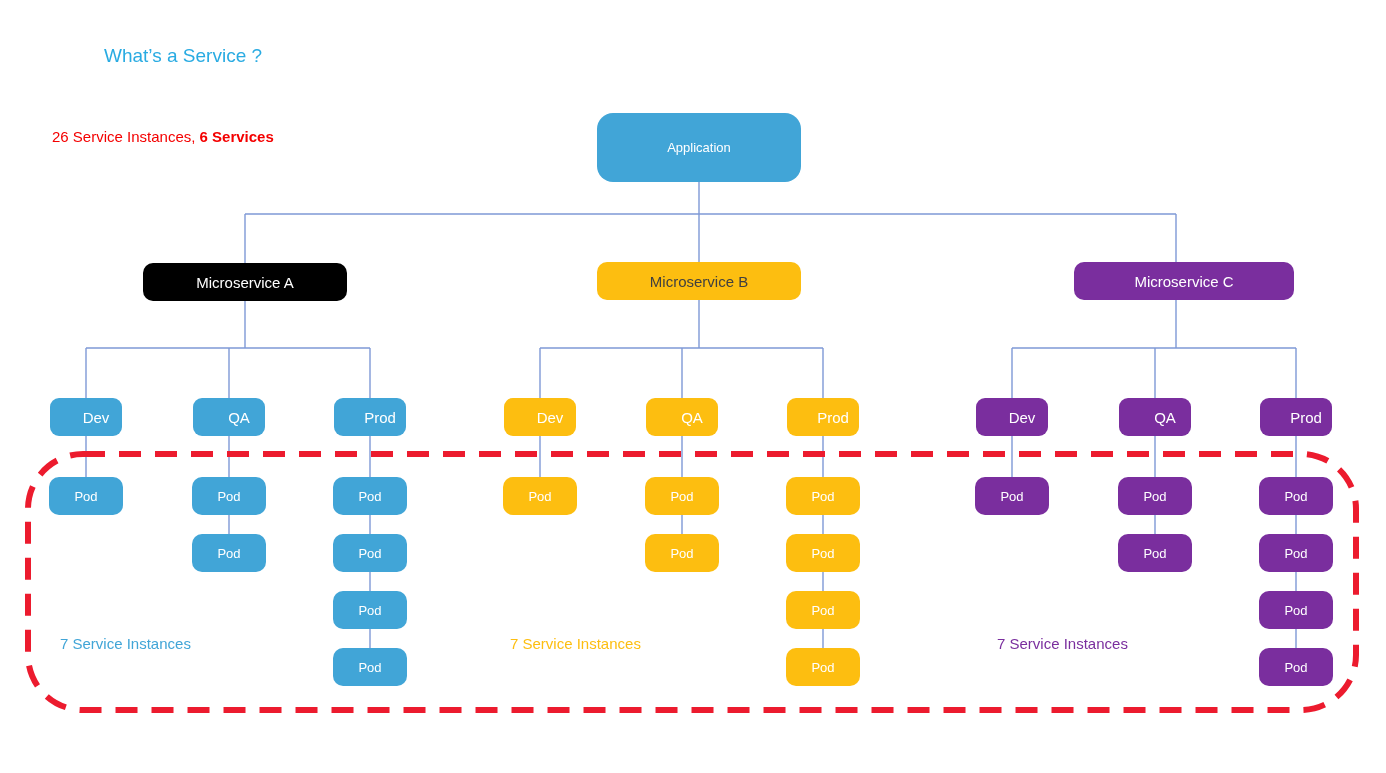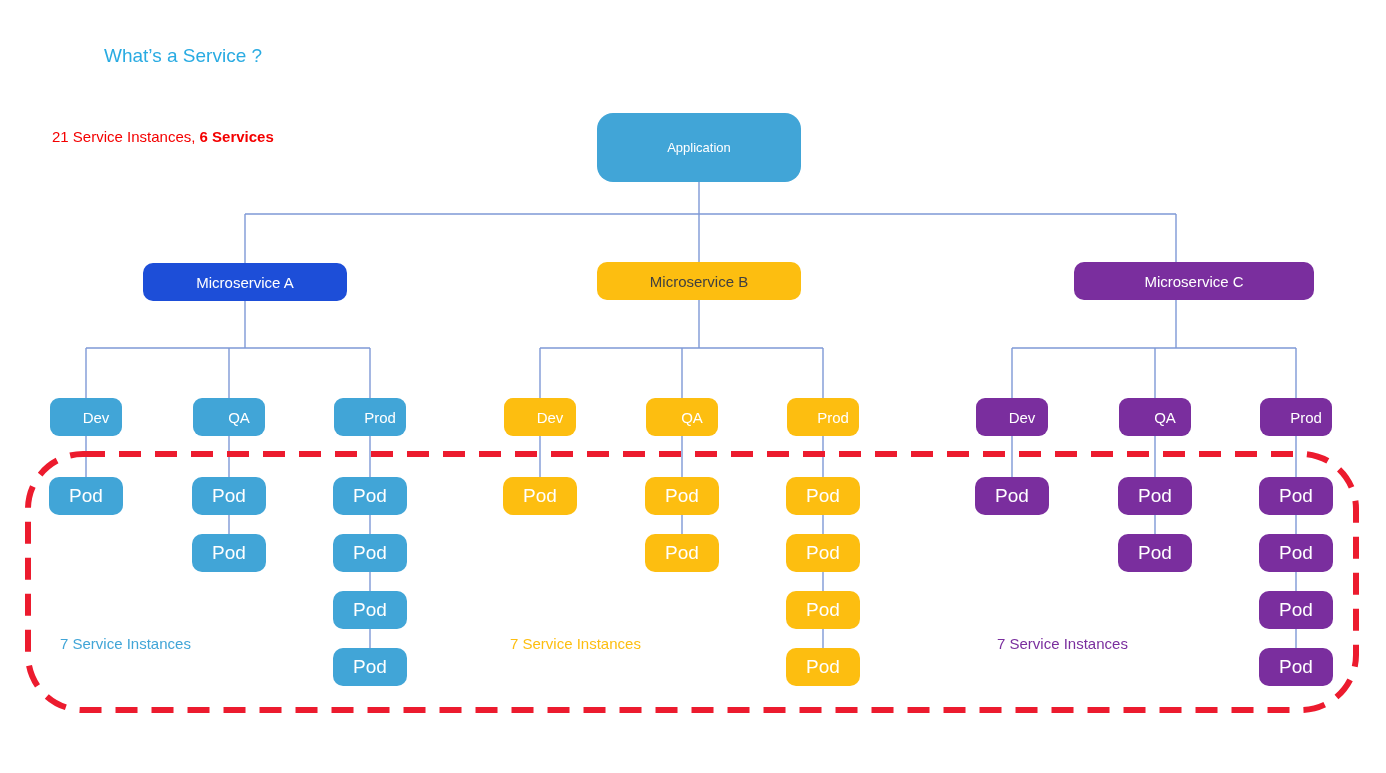--- a/index.html
+++ b/index.html
@@ -11,21 +11,21 @@
   .canvas{position:absolute;inset:0;}
   #connector-svg{position:absolute;left:0;top:0;}
   #diagram-nodes{position:absolute;left:0;top:0;width:100%;height:100%;}
   .node{
     position:absolute;display:flex;align-items:center;justify-content:center;
     color:#ffffff;box-sizing:border-box;
   }
   .app{border-radius:16px;font-weight:400;font-size:13px;}
   .ms{border-radius:10px;font-size:15px;}
   .env{border-radius:9px;font-size:15px;padding-left:20px;}
-  .pod{border-radius:10px;font-size:19px;}
+  .pod{border-radius:10px;font-size:13px;}
   .instances{position:absolute;font-size:15px;white-space:nowrap;}
   .title{position:absolute;left:104px;top:45px;font-size:19px;color:var(--title-color);}
   .summary{position:absolute;left:52px;top:128px;font-size:15px;color:var(--red-text);white-space:nowrap;}
   .summary .b{font-weight:700;}
 </style>
 </head>
 <body style="--title-color: #29ABE2; --red-text: #F40000;">
 
 <div class="canvas">
   <svg id="connector-svg" width="1386" height="773">
@@ -69,21 +69,21 @@
       <line x1="1296" y1="436" x2="1296" y2="477" stroke="#7E99D6" stroke-width="1.4"></line>
       <line x1="1296" y1="515" x2="1296" y2="534" stroke="#7E99D6" stroke-width="1.4"></line>
       <line x1="1296" y1="572" x2="1296" y2="591" stroke="#7E99D6" stroke-width="1.4"></line>
       <line x1="1296" y1="629" x2="1296" y2="648" stroke="#7E99D6" stroke-width="1.4"></line>
       <rect x="28" y="454" width="1328" height="256" rx="55" fill="none" stroke="#EC1B2E" stroke-width="6" stroke-dasharray="22 14"></rect>
     </svg>
   <div id="diagram-nodes">
       <div class="node app" style="left: 597px; top: 113px; width: 204px; height: 69px; background: rgb(65, 165, 215); color: rgb(255, 255, 255);">
         <span>Application</span>
       </div>
-      <div class="node ms" style="left: 143px; top: 263px; width: 204px; height: 38px; background: #1d4ed8; color: rgb(255, 255, 255);">
+      <div class="node ms" style="left: 143px; top: 263px; width: 204px; height: 38px; background: #000000; color: rgb(255, 255, 255);">
         <span>Microservice A</span>
       </div>
       <div class="node env" style="left: 50px; top: 398px; width: 72px; height: 38px; background: rgb(65, 165, 215); color: rgb(255, 255, 255);">
         <span>Dev</span>
       </div>
       <div class="node pod" style="left: 49px; top: 477px; width: 74px; height: 38px; background: rgb(65, 165, 215); color: rgb(255, 255, 255);">
         <span>Pod</span>
       </div>
       <div class="node env" style="left: 193px; top: 398px; width: 72px; height: 38px; background: rgb(65, 165, 215); color: rgb(255, 255, 255);">
         <span>QA</span>
@@ -137,21 +137,21 @@
       <div class="node pod" style="left: 786px; top: 534px; width: 74px; height: 38px; background: rgb(253, 190, 16); color: rgb(255, 255, 255);">
         <span>Pod</span>
       </div>
       <div class="node pod" style="left: 786px; top: 591px; width: 74px; height: 38px; background: rgb(253, 190, 16); color: rgb(255, 255, 255);">
         <span>Pod</span>
       </div>
       <div class="node pod" style="left: 786px; top: 648px; width: 74px; height: 38px; background: rgb(253, 190, 16); color: rgb(255, 255, 255);">
         <span>Pod</span>
       </div>
       <div class="instances" style="left: 510px; top: 635px; color: rgb(253, 190, 16);">7 Service Instances</div>
-      <div class="node ms" style="left: 1074px; top: 262px; width: 240px; height: 38px; background: rgb(122, 46, 158); color: rgb(255, 255, 255);">
+      <div class="node ms" style="left: 1074px; top: 262px; width: 220px; height: 38px; background: rgb(122, 46, 158); color: rgb(255, 255, 255);">
         <span>Microservice C</span>
       </div>
       <div class="node env" style="left: 976px; top: 398px; width: 72px; height: 38px; background: rgb(122, 46, 158); color: rgb(255, 255, 255);">
         <span>Dev</span>
       </div>
       <div class="node pod" style="left: 975px; top: 477px; width: 74px; height: 38px; background: rgb(122, 46, 158); color: rgb(255, 255, 255);">
         <span>Pod</span>
       </div>
       <div class="node env" style="left: 1119px; top: 398px; width: 72px; height: 38px; background: rgb(122, 46, 158); color: rgb(255, 255, 255);">
         <span>QA</span>
@@ -173,14 +173,14 @@
       </div>
       <div class="node pod" style="left: 1259px; top: 591px; width: 74px; height: 38px; background: rgb(122, 46, 158); color: rgb(255, 255, 255);">
         <span>Pod</span>
       </div>
       <div class="node pod" style="left: 1259px; top: 648px; width: 74px; height: 38px; background: rgb(122, 46, 158); color: rgb(255, 255, 255);">
         <span>Pod</span>
       </div>
       <div class="instances" style="left: 997px; top: 635px; color: rgb(122, 46, 158);">7 Service Instances</div>
     </div>
   <div class="title">What’s a Service ?</div>
-  <div class="summary"><span>21 Service Instances, </span><span class="b">6 Services</span></div>
+  <div class="summary"><span>26 Service Instances, </span><span class="b">6 Services</span></div>
 </div>
 
 </body></html>

